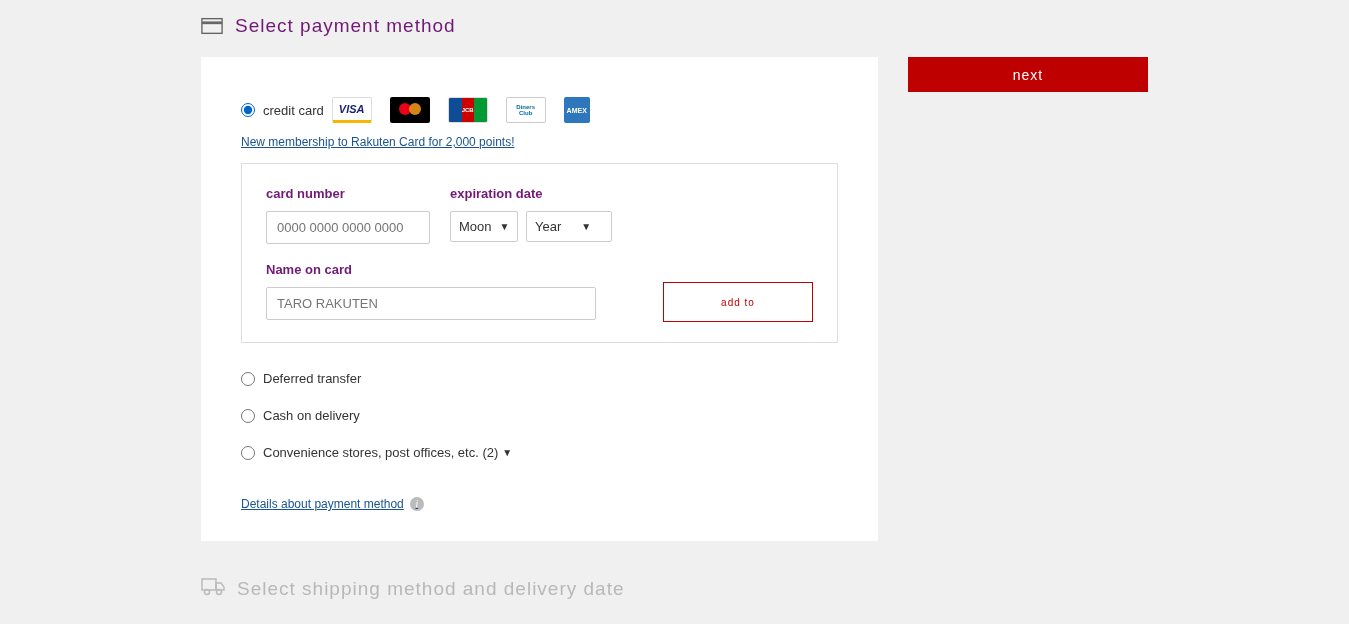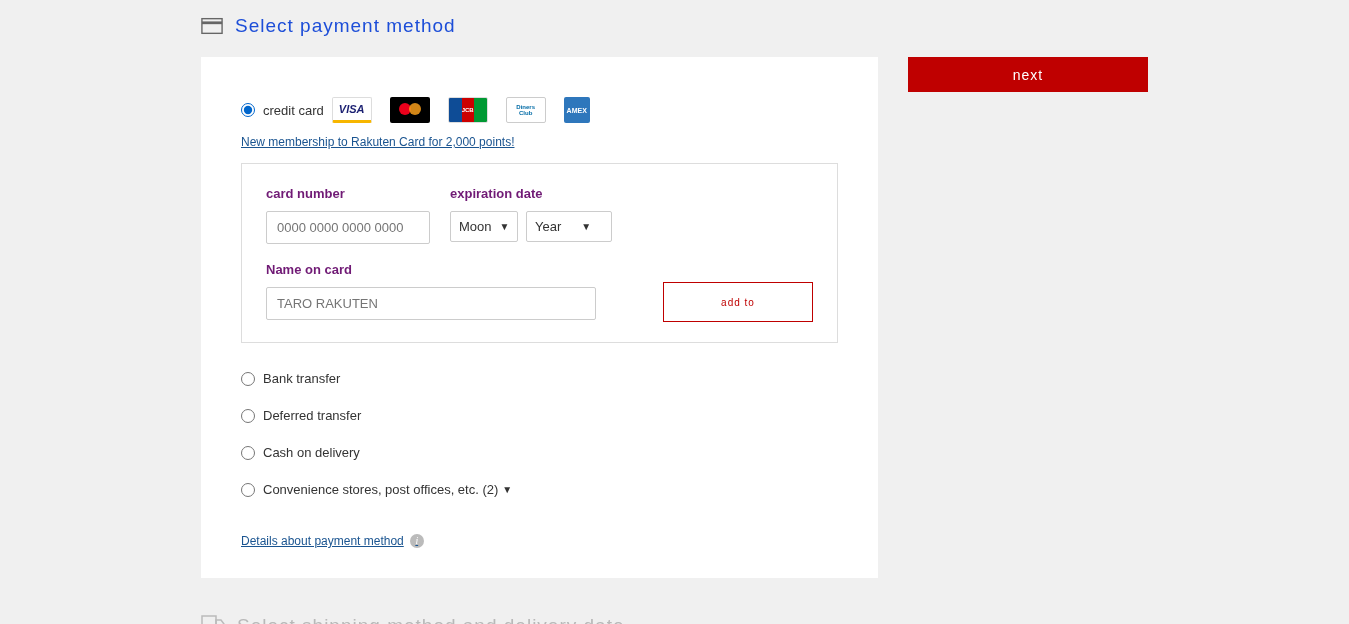--- a/index.html
+++ b/index.html
@@ -11,21 +11,21 @@
     }
     .container {
       width: 1349px;
       padding: 15px 201px 0;
       position: relative;
     }
     .section-header {
       display: flex;
       align-items: center;
       margin-bottom: 20px;
-      color: #1d4ed8;
+      color: #701a75;
       font-size: 19px;
       letter-spacing: 1px;
     }
     .section-header .icon {
       margin-right: 12px;
       width: 22px;
       height: 18px;
       display: inline-block;
     }
     .main-content {
@@ -243,24 +243,20 @@
         <div class="form-group">
           <label>Name on card</label>
           <input type="text" class="name-input" placeholder="TARO RAKUTEN" style="">
         </div>
         <button class="add-btn">add to</button>
       </div>
 
       <div class="other-options">
         <div class="payment-option">
           <input type="radio" name="pm" style="">
-          <label>Bank transfer</label>
-        </div>
-        <div class="payment-option">
-          <input type="radio" name="pm" style="">
           <label>Deferred transfer</label>
         </div>
         <div class="payment-option">
           <input type="radio" name="pm" style="">
           <label>Cash on delivery</label>
         </div>
         <div class="payment-option">
           <input type="radio" name="pm" style="">
           <label>Convenience stores, post offices, etc. (2)</label>
           <span class="caret-down">▼</span>

